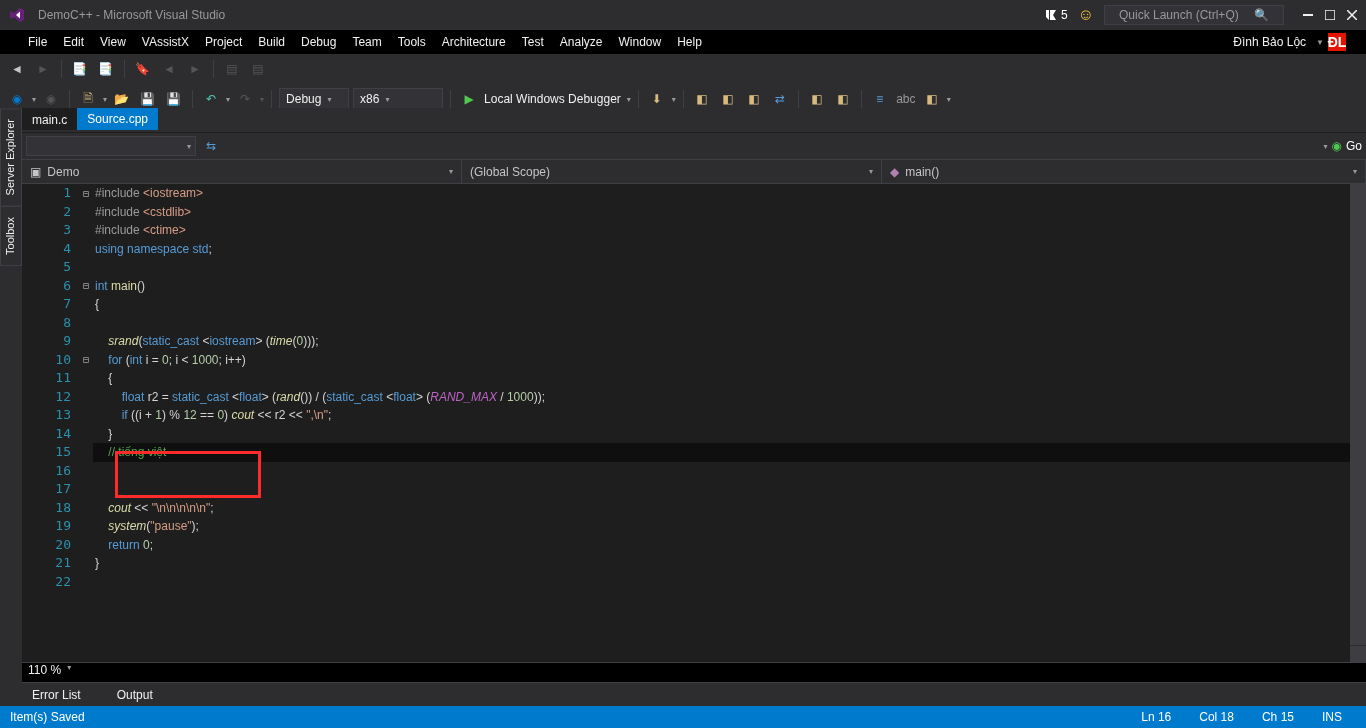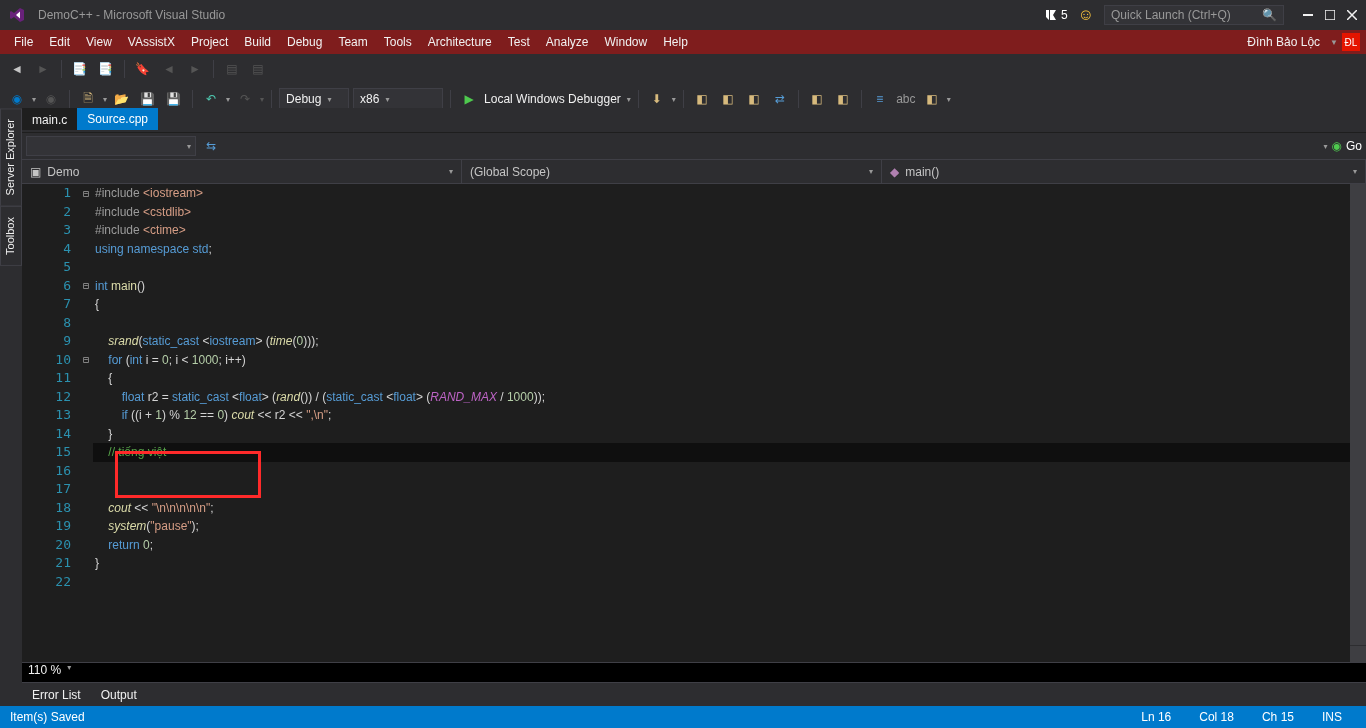--- a/index.html
+++ b/index.html
@@ -6,30 +6,30 @@
 body { background: #2d2d30; color: #f1f1f1; width: 1366px; height: 728px; overflow: hidden; position: relative; }
 
 
 .title-bar { height: 30px; background: #2d2d30; display: flex; align-items: center; padding: 0 8px; }
 .vs-logo { width: 18px; height: 18px; margin-right: 12px; display:flex; align-items:center; justify-content:center; }
 .title-text { color: #999; font-size: 12px; }
 .title-spacer { flex: 1; }
 .title-right { display: flex; align-items: center; gap: 10px; }
 .flag-badge { display:flex; align-items:center; gap:4px; color:#fff; }
 .smiley { color: #ffc83d; font-size: 16px; }
-.quick-launch { background: #333337; border: 1px solid #3f3f46; color: #999; padding: 2px 6px; width: 180px; height: 20px; display:flex; align-items:center; justify-content:space-between; }
+.quick-launch { background: #333337; border: 1px solid #3f3f46; color: #999; padding: 2px 14px; width: 180px; height: 20px; display:flex; align-items:center; justify-content:space-between; }
 .win-btns { display: flex; gap: 10px; margin-left: 8px; }
 .win-btn { width: 12px; height: 12px; color: #f1f1f1; display:flex; align-items:center; justify-content:center; cursor:pointer; }
 
 
-.menu-bar { height: 24px; background: #7f1d1d; display: flex; align-items: center; padding: 0 6px; }
+.menu-bar { height: 24px; background: #000000; display: flex; align-items: center; padding: 0 20px; }
 .menu-item { padding: 3px 8px; color: #f1f1f1; cursor: pointer; }
 .menu-spacer { flex: 1; }
 .user-name { color: #f1f1f1; padding: 0 6px; }
-.user-badge { background: #e51400; color: #fff; width: 18px; height: 18px; display:flex; align-items:center; justify-content:center; font-size:10px; font-weight:normal; }
+.user-badge { background: #e51400; color: #fff; width: 18px; height: 18px; display:flex; align-items:center; justify-content:center; font-size:14px; font-weight:bold; }
 
 
 .toolbar { height: 30px; background: #2d2d30; display: flex; align-items: center; padding: 0 6px; gap: 4px; border-bottom: 0; }
 .tool-btn { width: 22px; height: 22px; display:flex; align-items:center; justify-content:center; color:#c5c5c5; cursor:pointer; }
 .tool-sep { width: 1px; height: 18px; background: #3f3f46; margin: 0 3px; }
 .tool-dropdown { background: #333337; border: 1px solid #3f3f46; color: #f1f1f1; padding: 2px 6px; height: 22px; display:flex; align-items:center; gap:6px; }
 .tool-dropdown .arrow { color:#999; font-size:8px; }
 .play-btn { color: #4ec94e; }
 .tool-text { color: #f1f1f1; }
 
@@ -78,21 +78,21 @@
 .tk-op { color:#d4d4d4; }
 .tk-macro { color:#bd63c5; font-style:italic; }
 .tk-ns { }
 
 .scroll-v { position:absolute; right:0; top:0; bottom:0; width:16px; background:#3e3e42; }
 .scroll-v::after { content:""; position:absolute; bottom:0; left:0; right:0; height:16px; background:#3e3e42; border-top:1px solid #2d2d30; }
 
 .zoom-row { height:20px; background:#000000; border-top:1px solid #3f3f46; display:flex; align-items:flex-start; padding:0 6px; gap:6px; }
 .zoom-row .arrow { font-size:8px; color:#999; }
 
-.bottom-tabs { position:absolute; left:22px; right:0; bottom:22px; height:24px; background:#2d2d30; border-top:1px solid #3f3f46; display:flex; align-items:center; padding:4px 6px; gap:12px; }
+.bottom-tabs { position:absolute; left:22px; right:0; bottom:22px; height:24px; background:#2d2d30; border-top:1px solid #3f3f46; display:flex; align-items:center; padding:4px 6px; gap:28px; }
 .btab { color:#f1f1f1; cursor:pointer; padding:3px 4px; }
 
 .status-bar { position:absolute; left:0; right:0; bottom:0; height:22px; background:#007acc; color:#fff; display:flex; align-items:center; padding:0 10px; font-size:11px; }
 .status-bar .sp { flex:1; }
 .status-cell { padding:0 14px; }
 
 svg { display:block; }
 </style>
 </head>
 <body>

